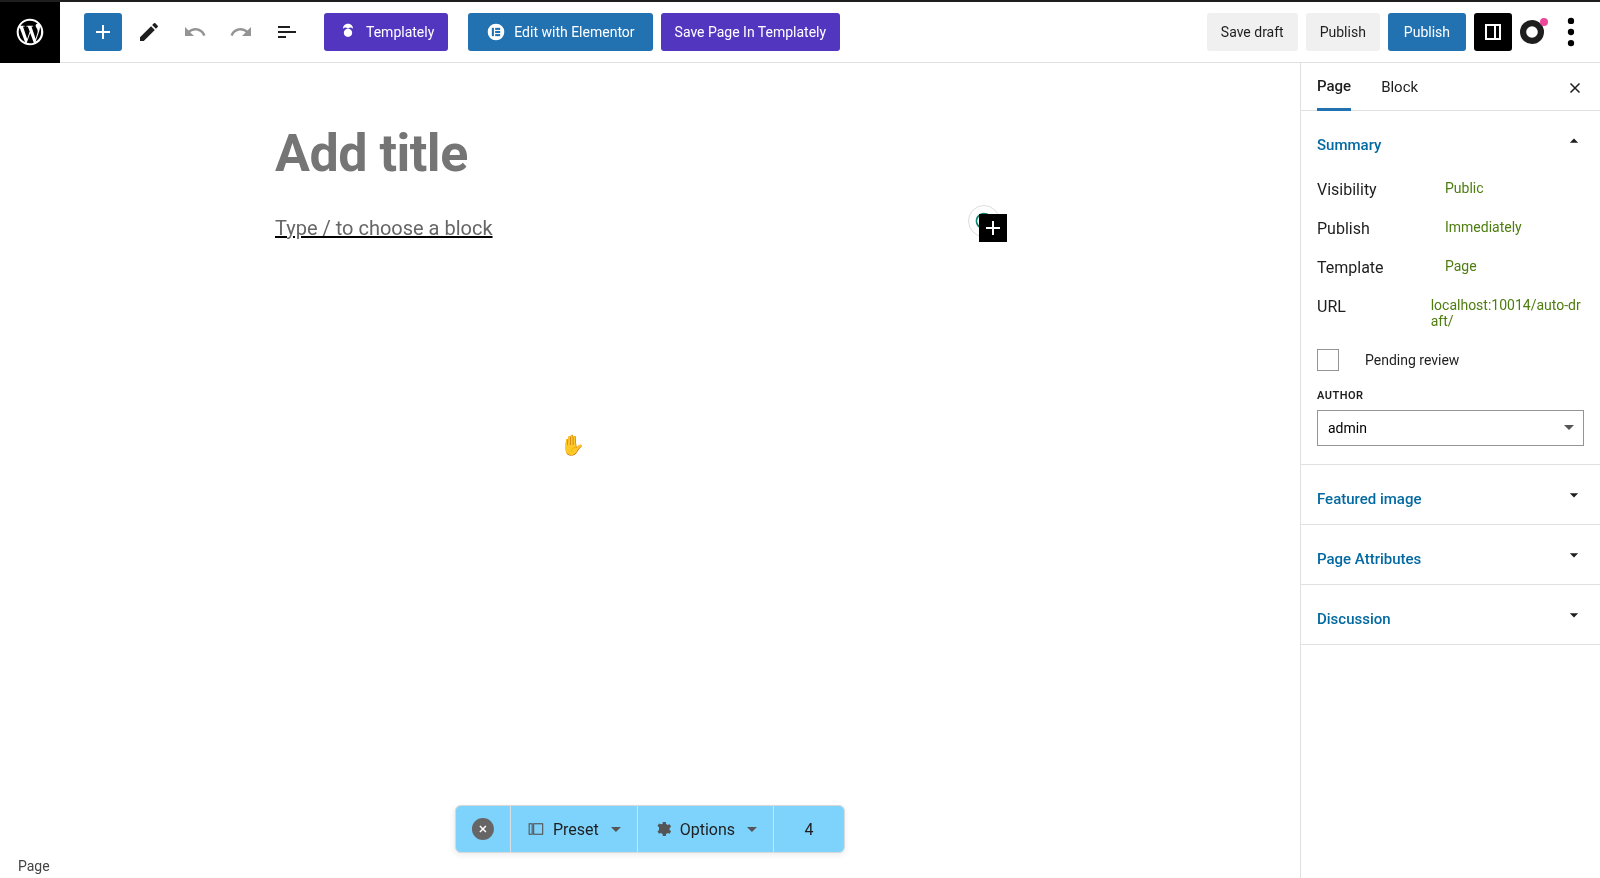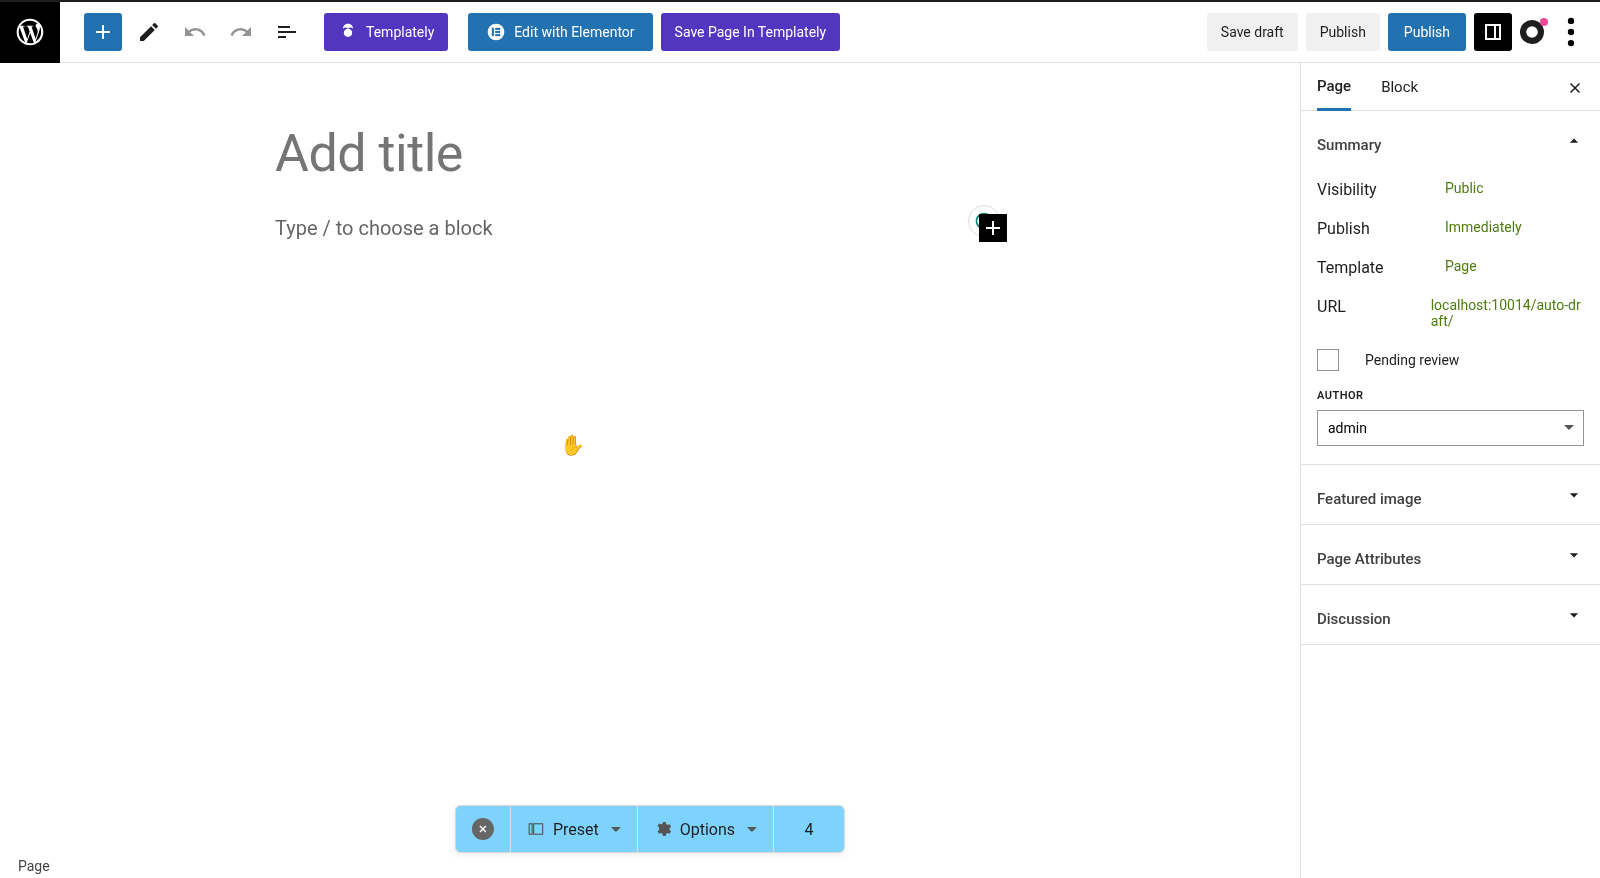--- a/index.html
+++ b/index.html
@@ -28,42 +28,42 @@
 .settings-btn { background: #000; color: #fff; width: 38px; height: 38px; }
 .settings-btn svg { width: 24px; height: 24px; fill: #fff; }
 
 .ea-badge { width: 24px; height: 24px; border-radius: 50%; background: #1e1e1e; display: flex; align-items: center; justify-content: center; position: relative; }
 .ea-badge-dot { position: absolute; top: -2px; right: -4px; width: 8px; height: 8px; border-radius: 50%; background: #ec4899; }
 
 
 .content { display: flex; height: calc(100% - 63px); }
 .editor-area { flex: 1; position: relative; padding: 60px 0; display: flex; flex-direction: column; align-items: center; overflow: hidden; }
 .editor-inner { width: 720px; margin-left: -30px; }
-.title-input { font-size: 52px; font-weight: 400; color: #666; border: none; width: 100%; outline: none; padding: 0; letter-spacing: -0.5px; }
-.block-row { display: flex; align-items: center; margin-top: 32px; width: 100%; position: relative; }
+.title-input { font-size: 52px; font-weight: 700; color: #666; border: none; width: 100%; outline: none; padding: 0; letter-spacing: -0.5px; }
+.block-row { display: flex; align-items: center; margin-top: 32px; width: 100%; position: relative; text-decoration: underline; }
 .block-placeholder { font-size: 20px; color: #666; flex: 1; }
 .add-block-inline { width: 28px; height: 28px; background: #000; color: #fff; border: none; cursor: pointer; display: flex; align-items: center; justify-content: center; position: absolute; right: -12px; }
 .add-block-inline svg { width: 24px; height: 24px; fill: #fff; }
 
 .grammarly-badge { position: absolute; right: -5px; top: 82px; width: 32px; height: 32px; border-radius: 50%; background: #fff; border: 1px solid #ddd; display: flex; align-items: center; justify-content: center; }
 .grammarly-badge svg { width: 20px; height: 20px; fill: #0c8572; }
 
 .cursor-hand { position: absolute; left: 560px; top: 370px; font-size: 20px; }
 
 
 .sidebar { width: 300px; border-left: 1px solid #e0e0e0; display: flex; flex-direction: column; background: #fff; }
 .sidebar-tabs { display: flex; align-items: center; border-bottom: 1px solid #e0e0e0; padding: 0 16px; height: 48px; position: relative; }
 .tab { padding: 0 0; height: 48px; display: flex; align-items: center; font-size: 15px; cursor: pointer; color: #1e1e1e; margin-right: 30px; }
 .tab.active { border-bottom: 3px solid #2271b1; font-weight: 500; margin-bottom: -1px; }
 .close-sidebar { position: absolute; right: 12px; top: 12px; background: none; border: none; cursor: pointer; padding: 4px; }
 .close-sidebar svg { width: 18px; height: 18px; fill: #1e1e1e; }
 
 .panel { border-bottom: 1px solid #e0e0e0; }
 .panel-header { display: flex; align-items: center; justify-content: space-between; padding: 16px; cursor: pointer; }
-.panel-title { font-size: 15px; font-weight: 500; color: #404040; margin-top: 9px; }
+.panel-title { font-size: 15px; font-weight: 500; color: #0369a1; margin-top: 9px; }
 .panel-header svg { width: 20px; height: 20px; fill: #1e1e1e; }
 .panel-body { padding: 0 16px 18px; }
 .row { display: flex; align-items: flex-start; padding: 10px 0; }
 .row-label { width: 128px; font-size: 16px; color: #1e1e1e; }
 .row-value { font-size: 14px; }
 .link { color: #4d7c0f; cursor: pointer; word-break: break-all; }
 
 .checkbox-row { display: flex; align-items: center; gap: 26px; margin: 10px 0 18px; }
 .checkbox { width: 22px; height: 22px; border: 1.5px solid #949494; background: #fff; }
 .check-label { font-size: 14px; color: #1e1e1e; }

